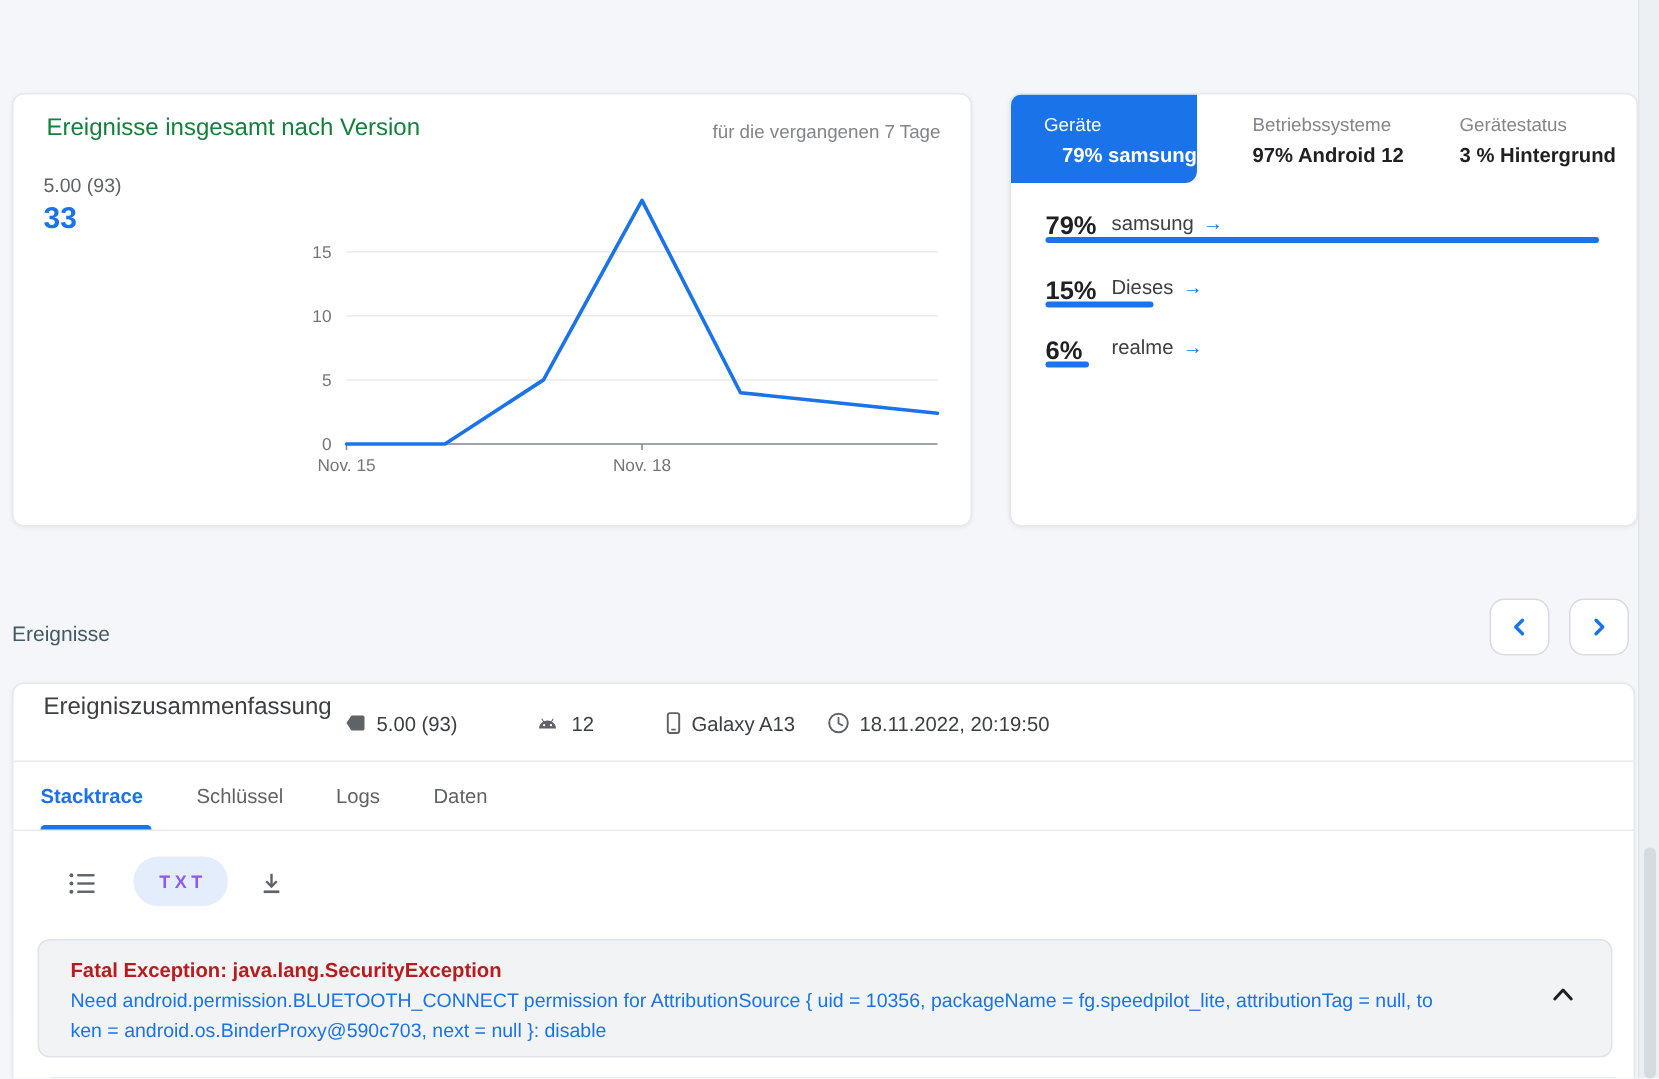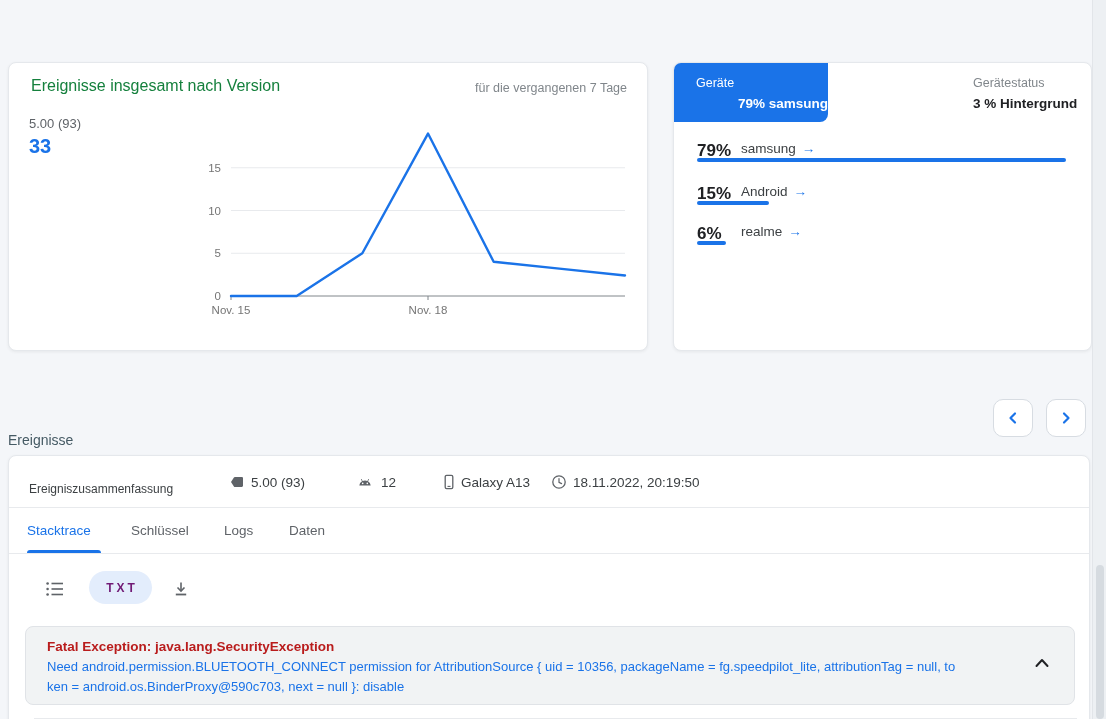--- a/index.html
+++ b/index.html
@@ -25,57 +25,57 @@
   .chart-card .vlabel { position:absolute; left:20px; top:53px; font-size:13px; color:#5f6368; }
   .chart-card .vtotal { position:absolute; left:20px; top:72px; font-size:20px; font-weight:700; color:#1a73e8; }
   .chart-card svg { position:absolute; left:0; top:0; }
 
   
   .devices-card { left:673px; top:62px; width:419px; height:289px; overflow:hidden; }
   .dev-tab { position:absolute; top:0; }
   .dev-tab .t-label { font-size:12.5px; color:#80868b; }
   .dev-tab .t-value { font-size:13.5px; font-weight:700; color:#202124; margin-top:6px;text-align:right; }
   .dev-tab.active {
-    left:0; width:154px; height:59px; background:#1a73e8; color:#fff;
+    left:0; width:124px; height:59px; background:#1a73e8; color:#fff;
     border-radius:0 0 8px 0; padding:13px 0 0 22px;
   }
   .dev-tab.active .t-label, .dev-tab.active .t-value { color:#fff; }
   .dev-tab.t2 { left:161px; top:13px; }
   .dev-tab.t3 { left:299px; top:13px; }
   .dev-row { position:absolute; left:23px; width:369px; }
   .dev-row .pct { position:absolute; left:0; top:0; font-size:17px; font-weight:700; color:#202124; }
   .dev-row .nm  { position:absolute; left:44px; top:0; font-size:13.5px; color:#3c4043; }
   .dev-row .arr { color:#1a73e8; margin-left:6px; }
   .dev-row .bar { position:absolute; left:0; top:17px; height:4px; border-radius:2px; background:#1a73e8; }
 
   
-  .events-header-label { position:absolute; left:8px; top:432px; font-size:14px; color:#455a64; }
+  .events-header-label { position:absolute; left:8px; top:414px; font-size:14px; color:#455a64; }
   .pager-btn {
     position:absolute; top:399px; width:40px; height:38px; background:#fff;
     border:1px solid #d7dce2; border-radius:10px; cursor:pointer;
     display:flex; align-items:center; justify-content:center;
   }
   .pager-btn.prev { left:993px; } .pager-btn.next { left:1046px; }
 
   
   .events-card { left:8px; top:455px; width:1082px; height:320px; }
   .summary-row { position:relative; height:52px; border-bottom:1px solid #e8eaed; }
-  .summary-row .sum-label { position:absolute; left:20px; top:26px; font-size:12px; font-weight:500; color:#3c4043; }
+  .summary-row .sum-label { position:absolute; left:20px; top:7px; font-size:16px; font-weight:500; color:#3c4043; }
   .stat { position:absolute; top:19px; font-size:13.5px; font-weight:500; color:#3c4043; }
   .stat-icon { position:absolute; top:18px; width:16px; height:16px; }
   .tabs-row { position:relative; height:46px; border-bottom:1px solid #e8eaed; }
   .tabs-row .tab { position:absolute; top:15px; font-size:13.5px; font-weight:500; color:#5f6368; cursor:pointer; }
-  .tabs-row .tab.active { color:#1a73e8; font-weight:400; }
+  .tabs-row .tab.active { color:#1a73e8; font-weight:700; }
   .tab-underline { position:absolute; left:18px; bottom:0; width:74px; height:3px; background:#1a73e8; border-radius:3px 3px 0 0; }
   .toolbar { position:relative; height:66px; }
   .icon-btn { position:absolute; background:none; border:none; cursor:pointer; }
   .list-btn { left:36px; top:26px; }
   .txt-btn {
     position:absolute; left:80px; top:17px; width:63px; height:33px; border:none;
-    border-radius:17px; background:#e3edfc; color:#701a75; font-family:"Liberation Sans",sans-serif;
+    border-radius:17px; background:#e3edfc; color:#8b5cf6; font-family:"Liberation Sans",sans-serif;
     font-size:12px; font-weight:700; letter-spacing:3px; cursor:pointer; text-indent:3px;
   }
   .dl-btn { left:163px; top:26px; }
   .exception-box {
     position:absolute; left:16px; top:170px; width:1050px; height:79px;
     background:#f1f3f4; border:1px solid #e0e3e7; border-radius:8px; padding:12px 60px 0 21px;
   }
   .exc-title { font-size:13.5px; font-weight:700; color:#b91c1c; }
   .exc-line { font-size:13px; color:#1a73e8; line-height:20px; }
   .exc-line.first { margin-top:3px; }
@@ -112,33 +112,37 @@
     <div class="period">für die vergangenen 7 Tage</div>
     <div class="vlabel">5.00 (93)</div>
     <div class="vtotal">33</div>
   </section>
 
   <section class="card devices-card">
     <div class="dev-tab active">
       <div class="t-label">Geräte</div>
       <div class="t-value">79% samsung</div>
     </div>
+    <div class="dev-tab t2">
+      <div class="t-label">Betriebssysteme</div>
+      <div class="t-value">97% Android 12</div>
+    </div>
     <div class="dev-tab t3">
       <div class="t-label">Gerätestatus</div>
       <div class="t-value">3 % Hintergrund</div>
     </div>
 
     <div class="dev-row" style="top:78px;">
       <span class="pct">79%</span>
       <span class="nm"><a>samsung</a><span class="arr">→</span></span>
       <span class="bar" style="width: 369px;"></span>
     </div>
     <div class="dev-row" style="top:121px;">
       <span class="pct">15%</span>
-      <span class="nm"><a>Android</a><span class="arr">→</span></span>
+      <span class="nm"><a>Dieses</a><span class="arr">→</span></span>
       <span class="bar" style="width: 72px;"></span>
     </div>
     <div class="dev-row" style="top:161px;">
       <span class="pct">6%</span>
       <span class="nm"><a>realme</a><span class="arr">→</span></span>
       <span class="bar" style="width: 29px;"></span>
     </div>
   </section>
 
   <div class="events-header-label">Ereignisse</div>

